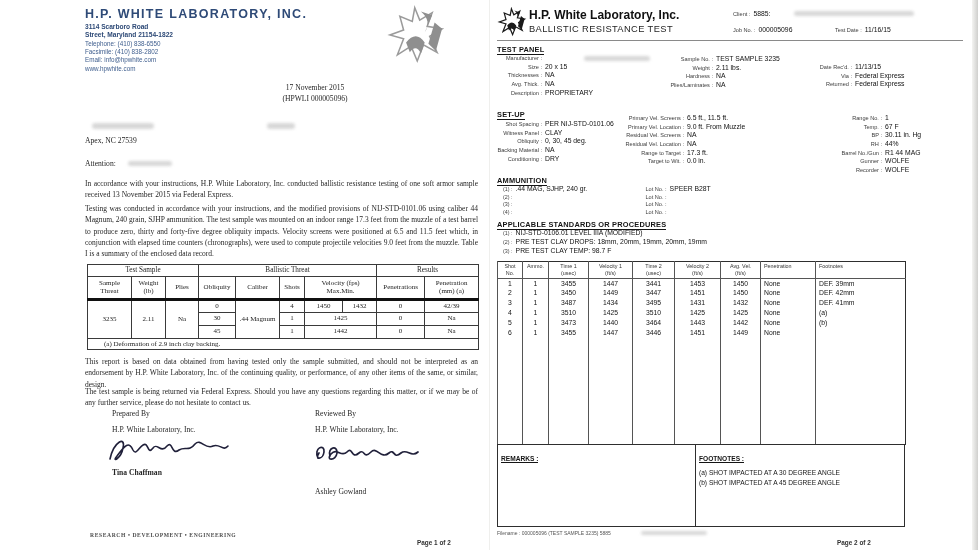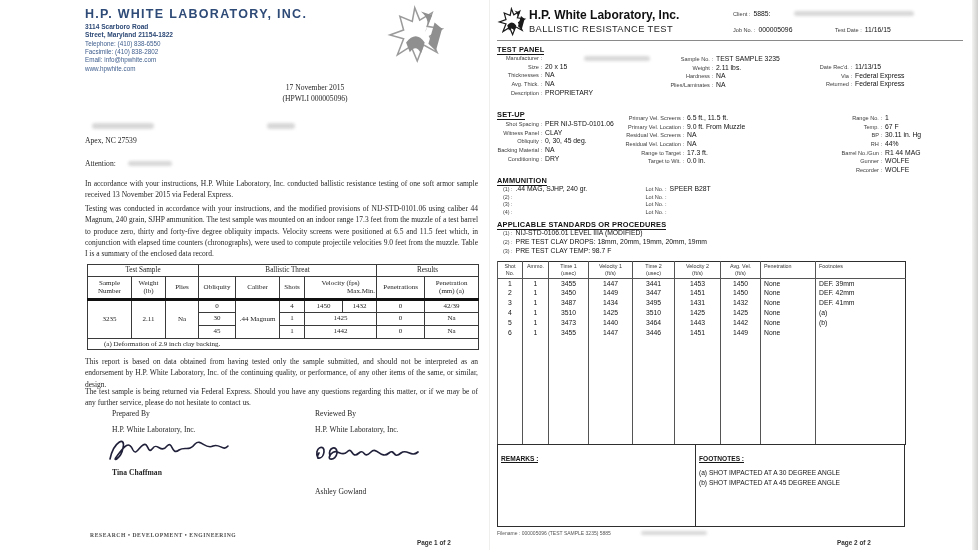--- a/index.html
+++ b/index.html
@@ -30,21 +30,21 @@
   .p1-line { font-size:7.6px; white-space:nowrap; }
 
   table.sum { border-collapse:collapse; table-layout:fixed; width:391px;
     font-family:"Liberation Serif", serif; font-size:7px; color:#1d1d1d; }
   table.sum th, table.sum td { border:1px solid #3a3a3a; text-align:center;
     vertical-align:middle; padding:1px 1px; font-weight:normal; line-height:1.2; }
   table.sum .grp { height:11px; font-size:7.2px; }
   table.sum .hdr th { height:23px; border-bottom:3px solid #101010; }
   table.sum .bod td { height:13px; }
   table.sum .fnote td { height:11px; text-align:left; padding-left:16px; font-size:7px; }
-  .vmaxmin { display:flex; justify-content:flex-end; }
+  .vmaxmin { display:flex; justify-content:center; }
   .sum-caption { font-size:7.6px; text-align:center; width:391px; }
 
   .sig-label { font-size:7.6px; }
   .p1-footer { font-family:"Liberation Serif", serif; font-weight:bold;
     font-size:5.6px; letter-spacing:.6px; color:#4d4d4d; white-space:nowrap; }
   .pageno { font-family:"Liberation Sans", sans-serif; font-weight:bold;
     font-size:6.4px; color:#333; white-space:nowrap; }
 
   
   .p2-company { font-weight:bold; font-size:12px; color:#101010; white-space:nowrap; }
@@ -133,21 +133,21 @@
       </colgroup>
       <tbody>
           <tr class="grp">
         <th colspan="3">Test Sample</th>
         <th colspan="5">Ballistic Threat</th>
         <th colspan="2">Results</th>
       </tr>
       <tr class="hdr">
         <th>
               <div>Sample</div>
-              <div>Number</div>
+              <div>Threat</div>
             </th>
         <th>
               <div>Weight</div>
               <div>(lb)</div>
             </th>
         <th>Plies</th>
         <th>Obliquity</th>
         <th>Caliber</th>
         <th>Shots</th>
         <th colspan="2">

